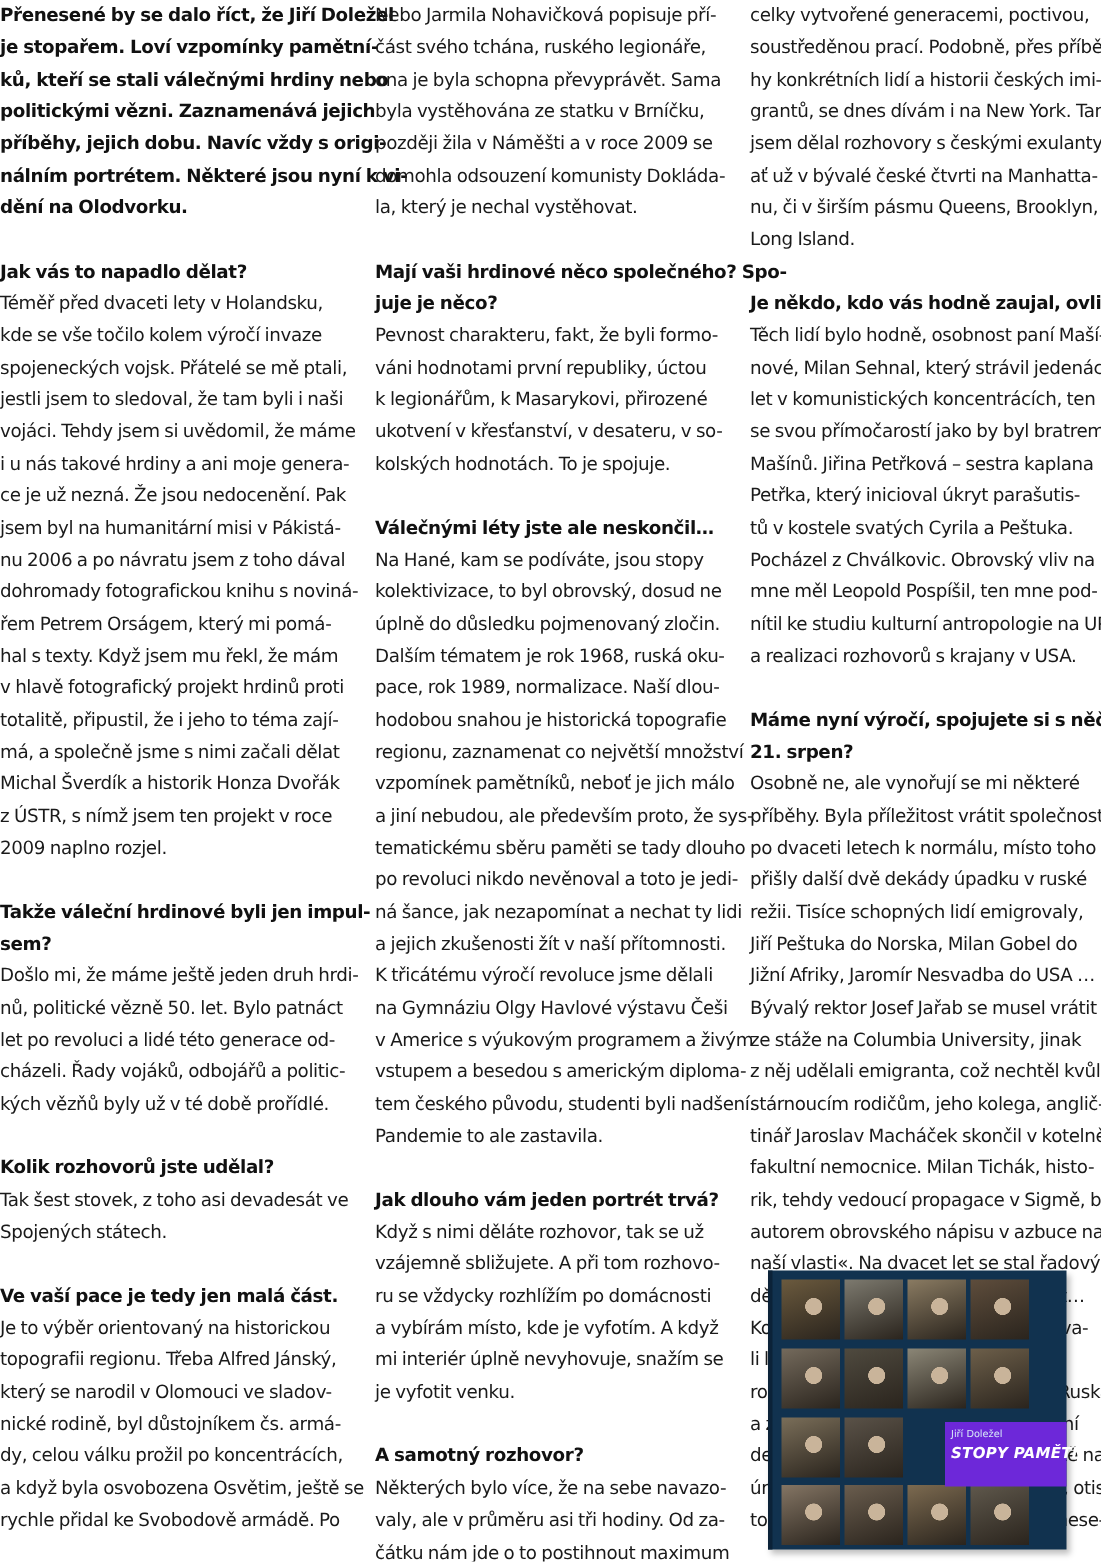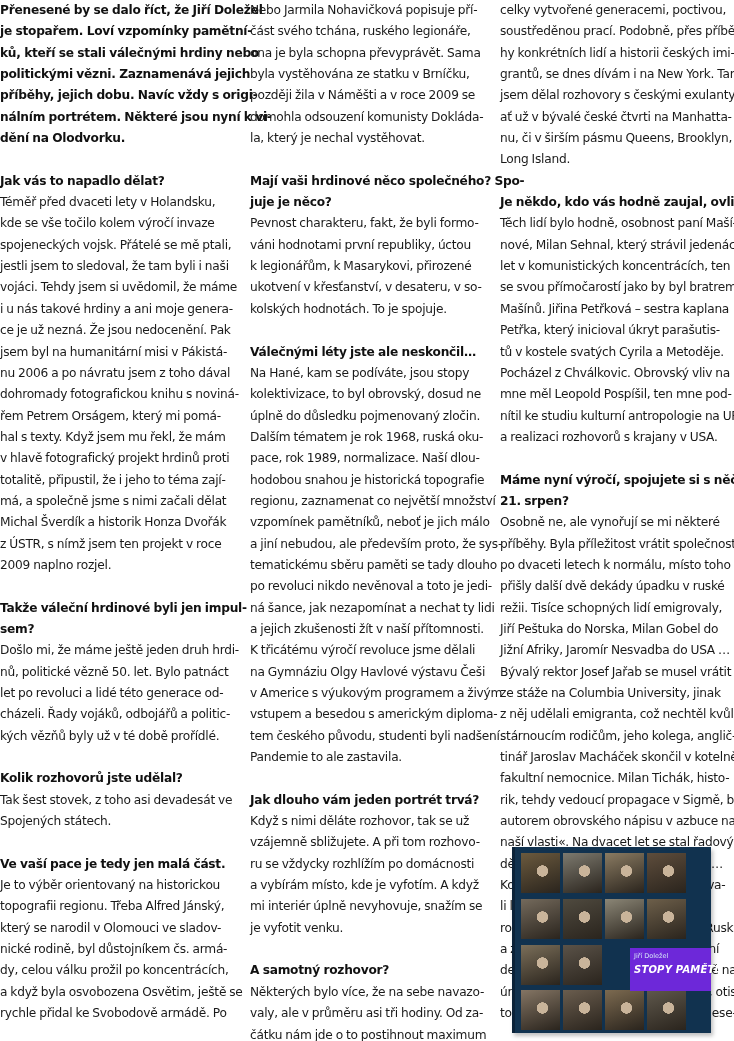--- a/index.html
+++ b/index.html
@@ -194,21 +194,21 @@
       <div>
         <span class="line bold">Je někdo, kdo vás hodně zaujal, ovlivnil?</span>
       </div>
       <div>
         <span class="line">Těch lidí bylo hodně, osobnost paní Maší-</span>
         <span class="line">nové, Milan Sehnal, který strávil jedenáct</span>
         <span class="line">let v komunistických koncentrácích, ten</span>
         <span class="line">se svou přímočarostí jako by byl bratrem</span>
         <span class="line">Mašínů. Jiřina Petřková – sestra kaplana</span>
         <span class="line">Petřka, který inicioval úkryt parašutis-</span>
-        <span class="line">tů v kostele svatých Cyrila a Metoděje.</span>
+        <span class="line">tů v kostele svatých Cyrila a Peštuka.</span>
         <span class="line">Pocházel z Chválkovic. Obrovský vliv na</span>
         <span class="line">mne měl Leopold Pospíšil, ten mne pod-</span>
         <span class="line">nítil ke studiu kulturní antropologie na UP</span>
         <span class="line">a realizaci rozhovorů s krajany v USA.</span>
       </div>
       <span class="gap"></span>
       <div>
         <span class="line bold">Máme nyní výročí, spojujete si s něčím</span>
         <span class="line bold">21. srpen?</span>
       </div>

